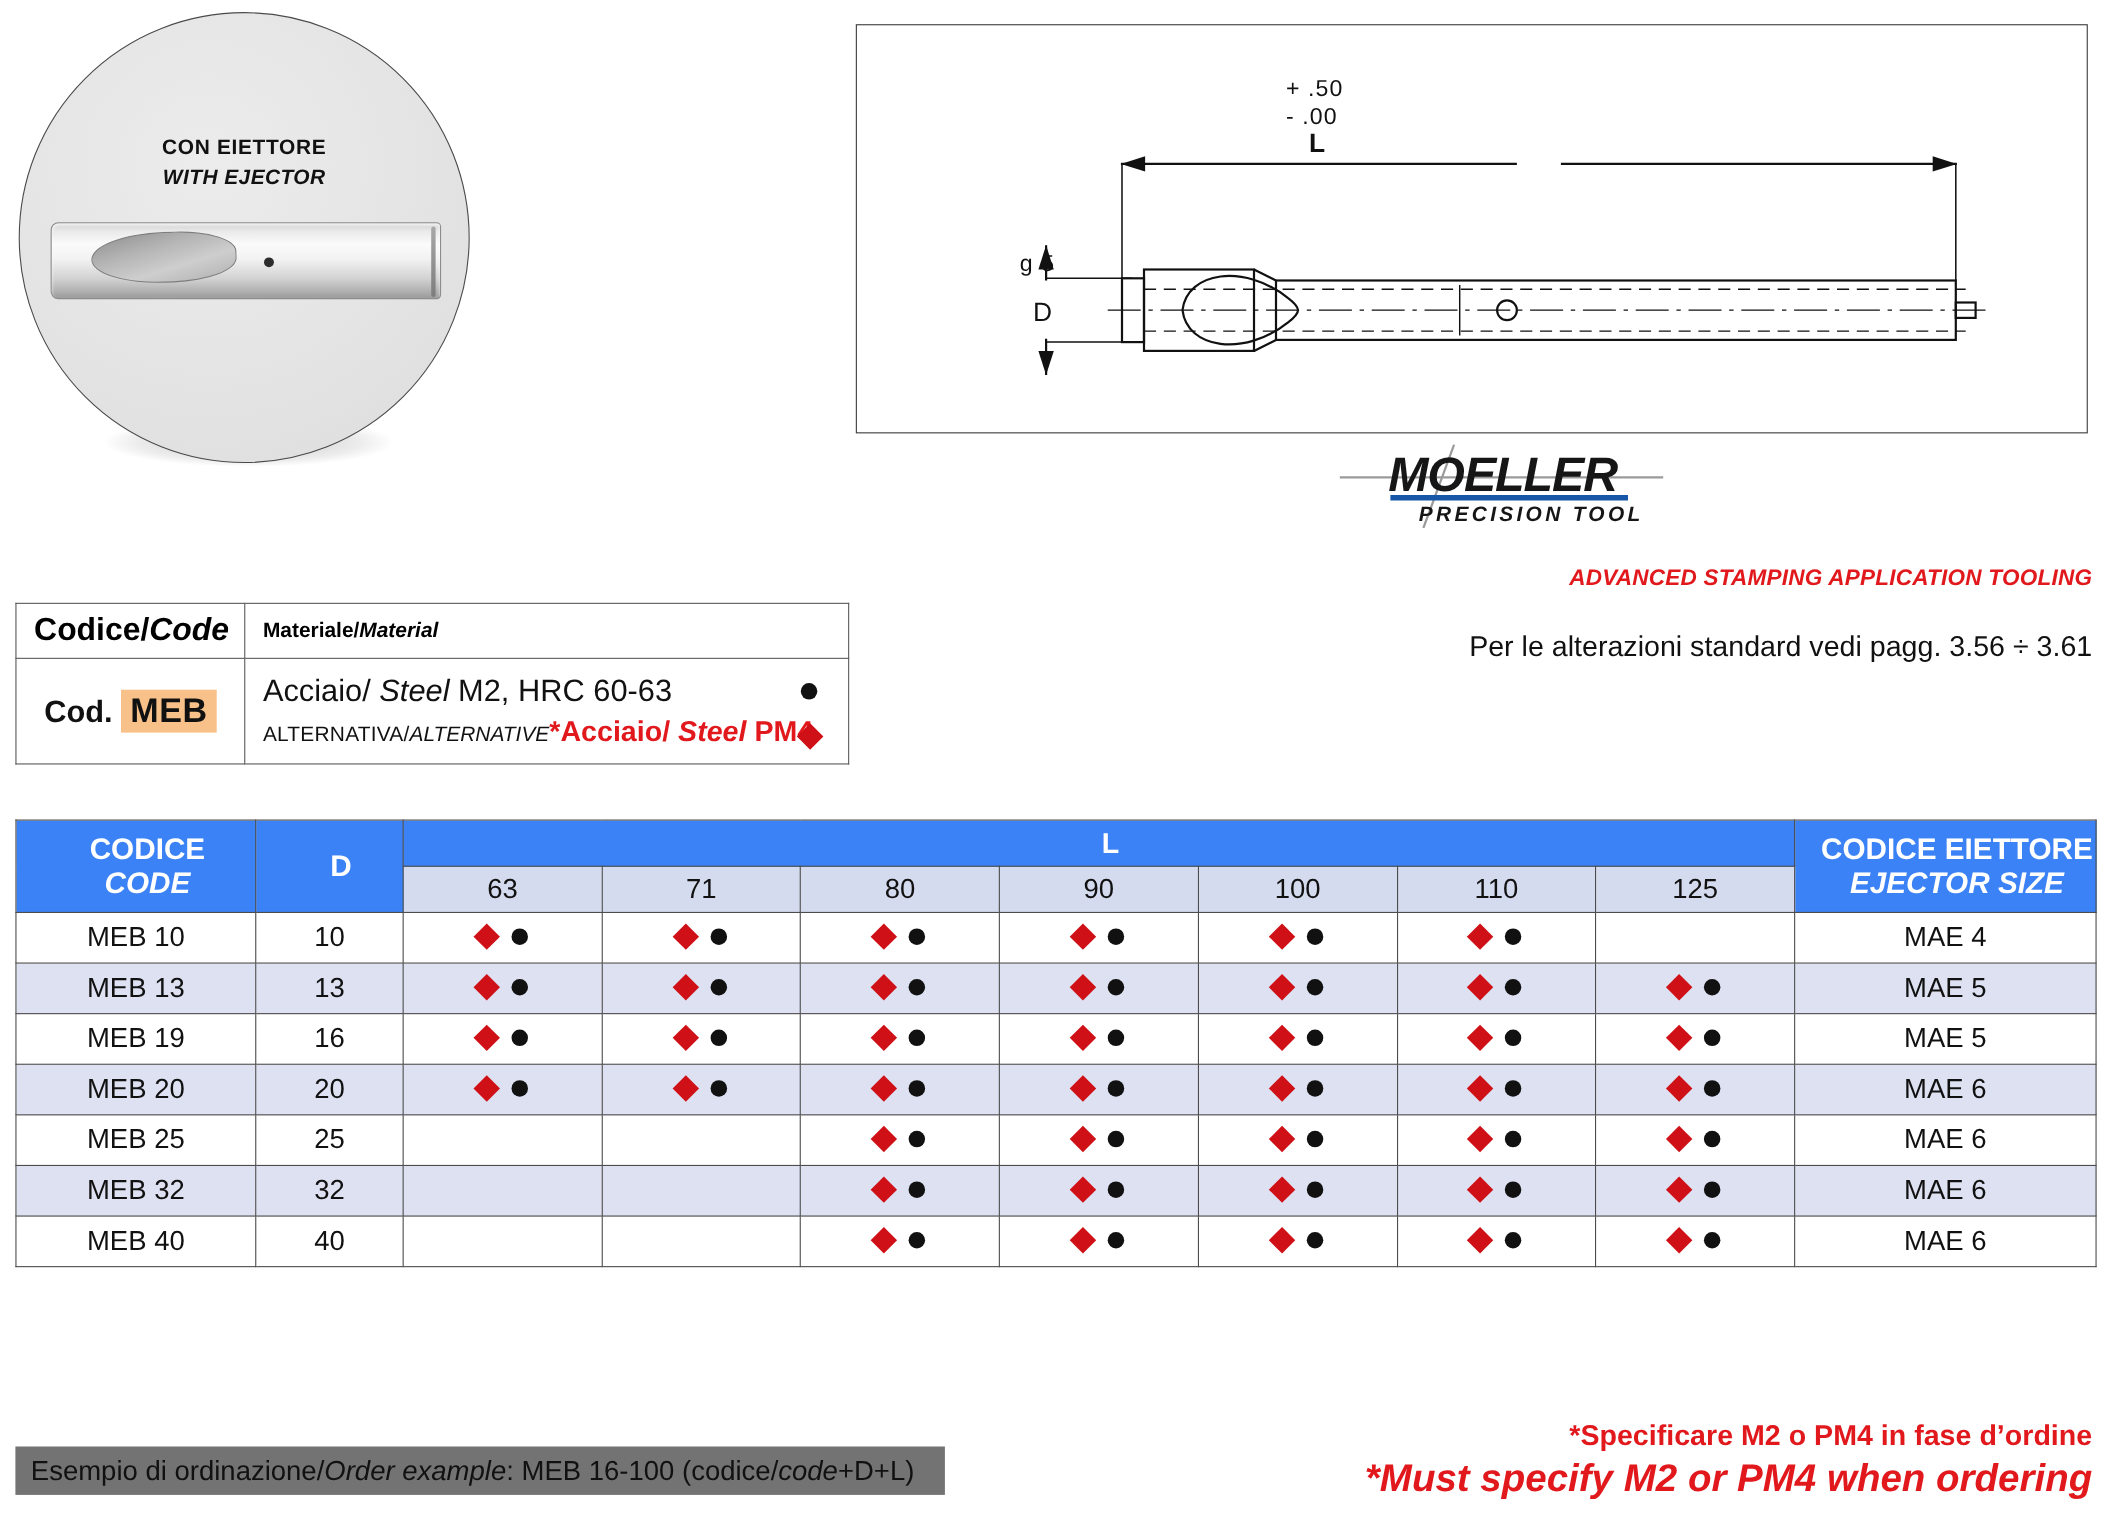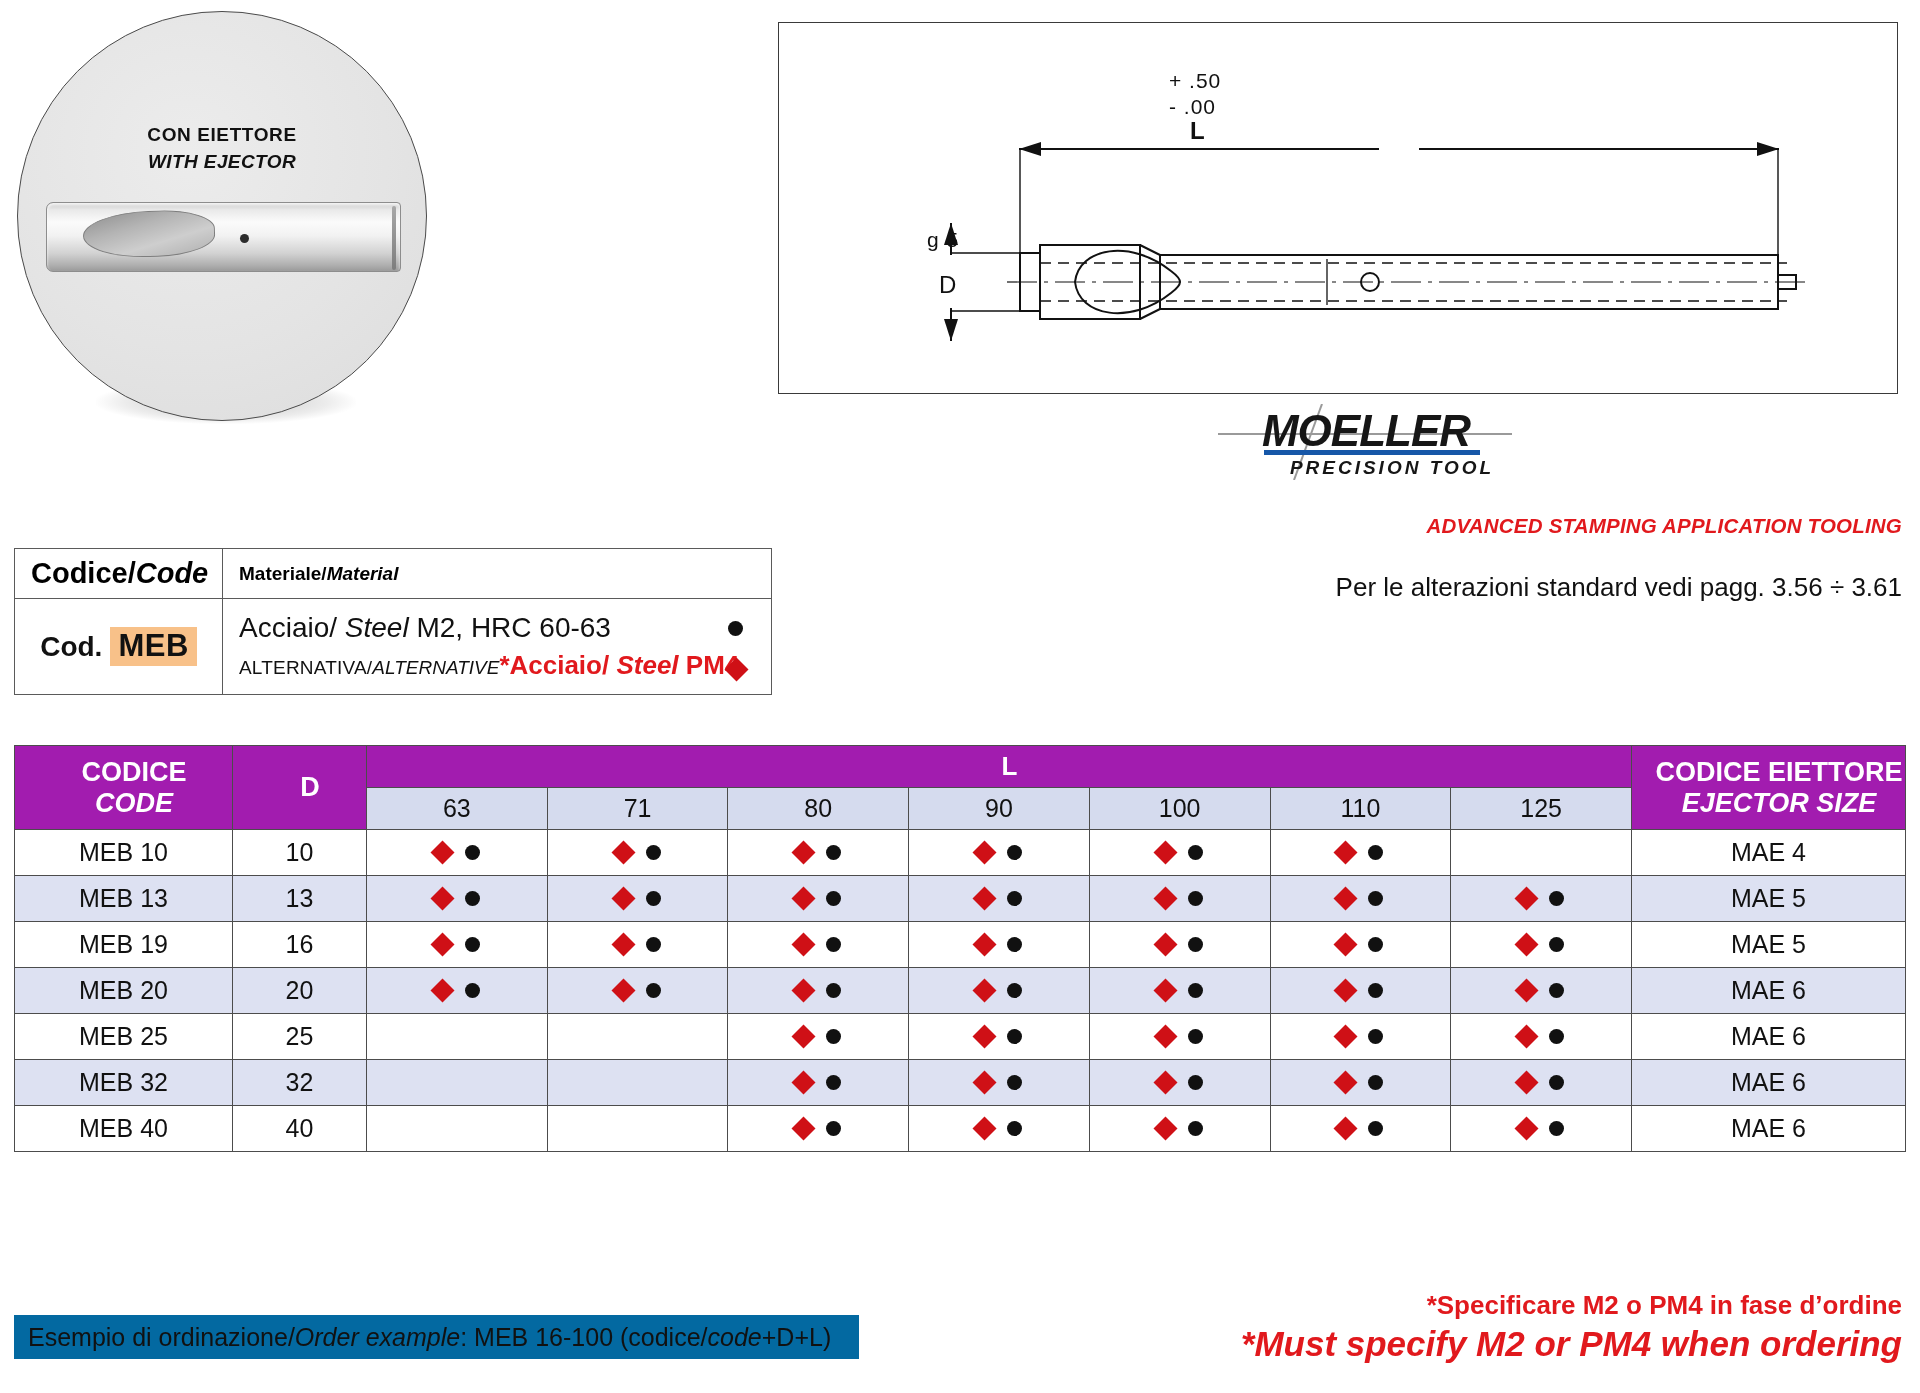--- a/index.html
+++ b/index.html
@@ -101,41 +101,41 @@
   .red-bold i { font-style: italic; }
   .mark-dot { position:absolute; right: 28px; top: 22px; width: 15px; height: 15px; border-radius:50%; background:#111; }
   .mark-dia { position:absolute; right: 26px; top: 62px; width: 17px; height: 17px; background:#cf1016; transform: rotate(45deg); }
 
   
   .main-table {
     position: absolute; left: 14px; top: 745px; width: 1892px;
     border-collapse: collapse; table-layout: fixed;
   }
   .main-table th, .main-table td { border: 1.5px solid #4c4c4c; }
-  .hdr-blue { background: #a21caf; color: #fff; padding-left: 21px; }
+  .hdr-blue { background: #3b82f6; color: #fff; padding-left: 21px; }
   .hdr-code { height: 84px; font-size: 27px; font-weight: bold; line-height: 1.12; width: 218px; }
   .hdr-code i { font-style: italic; display: block; }
   .hdr-d { height: 84px; font-size: 27px; font-weight: bold; width: 134px; }
   .hdr-L { height: 42px; font-size: 26px; font-weight: bold; }
   .hdr-ej { height: 84px; font-size: 27px; font-weight: bold; line-height: 1.12; width: 274px; }
   .hdr-ej i { font-style: italic; display: block; }
   .sub-l {
     background: #d5dbee; color: #111; height: 42px; font-size: 25px; font-weight: normal;
   }
   .main-table td { height: 46px; text-align: center; font-size: 25px; color: #111; }
   tr.alt td { background: #dde1f2; }
   tr.plain td { background: #ffffff; }
   .marks { display: inline-flex; align-items: center; gap: 14px; }
   .m-dia { width: 17px; height: 17px; background: #cf1016; transform: rotate(45deg); }
   .m-dot { width: 15px; height: 15px; border-radius: 50%; background: #111; }
 
   
   .order-bar {
     position: absolute; left: 14px; top: 1315px; width: 845px; height: 44px;
-    background: #0369a1; display: flex; align-items: center; padding-left: 14px;
+    background: #737373; display: flex; align-items: center; padding-left: 14px;
     font-size: 25px; color: #111; white-space: nowrap;
   }
   .order-bar i { font-style: italic; }
   .warn {
     position: absolute; right: 18px; top: 1290px; width: 780px; text-align: right;
     color: #e1191d; font-weight: bold;
   }
   .warn .w1 { font-size: 26px; white-space: nowrap; }
   .warn .w2 { font-size: 35px; font-style: italic; white-space: nowrap; margin-top: 3px; }
 </style>

